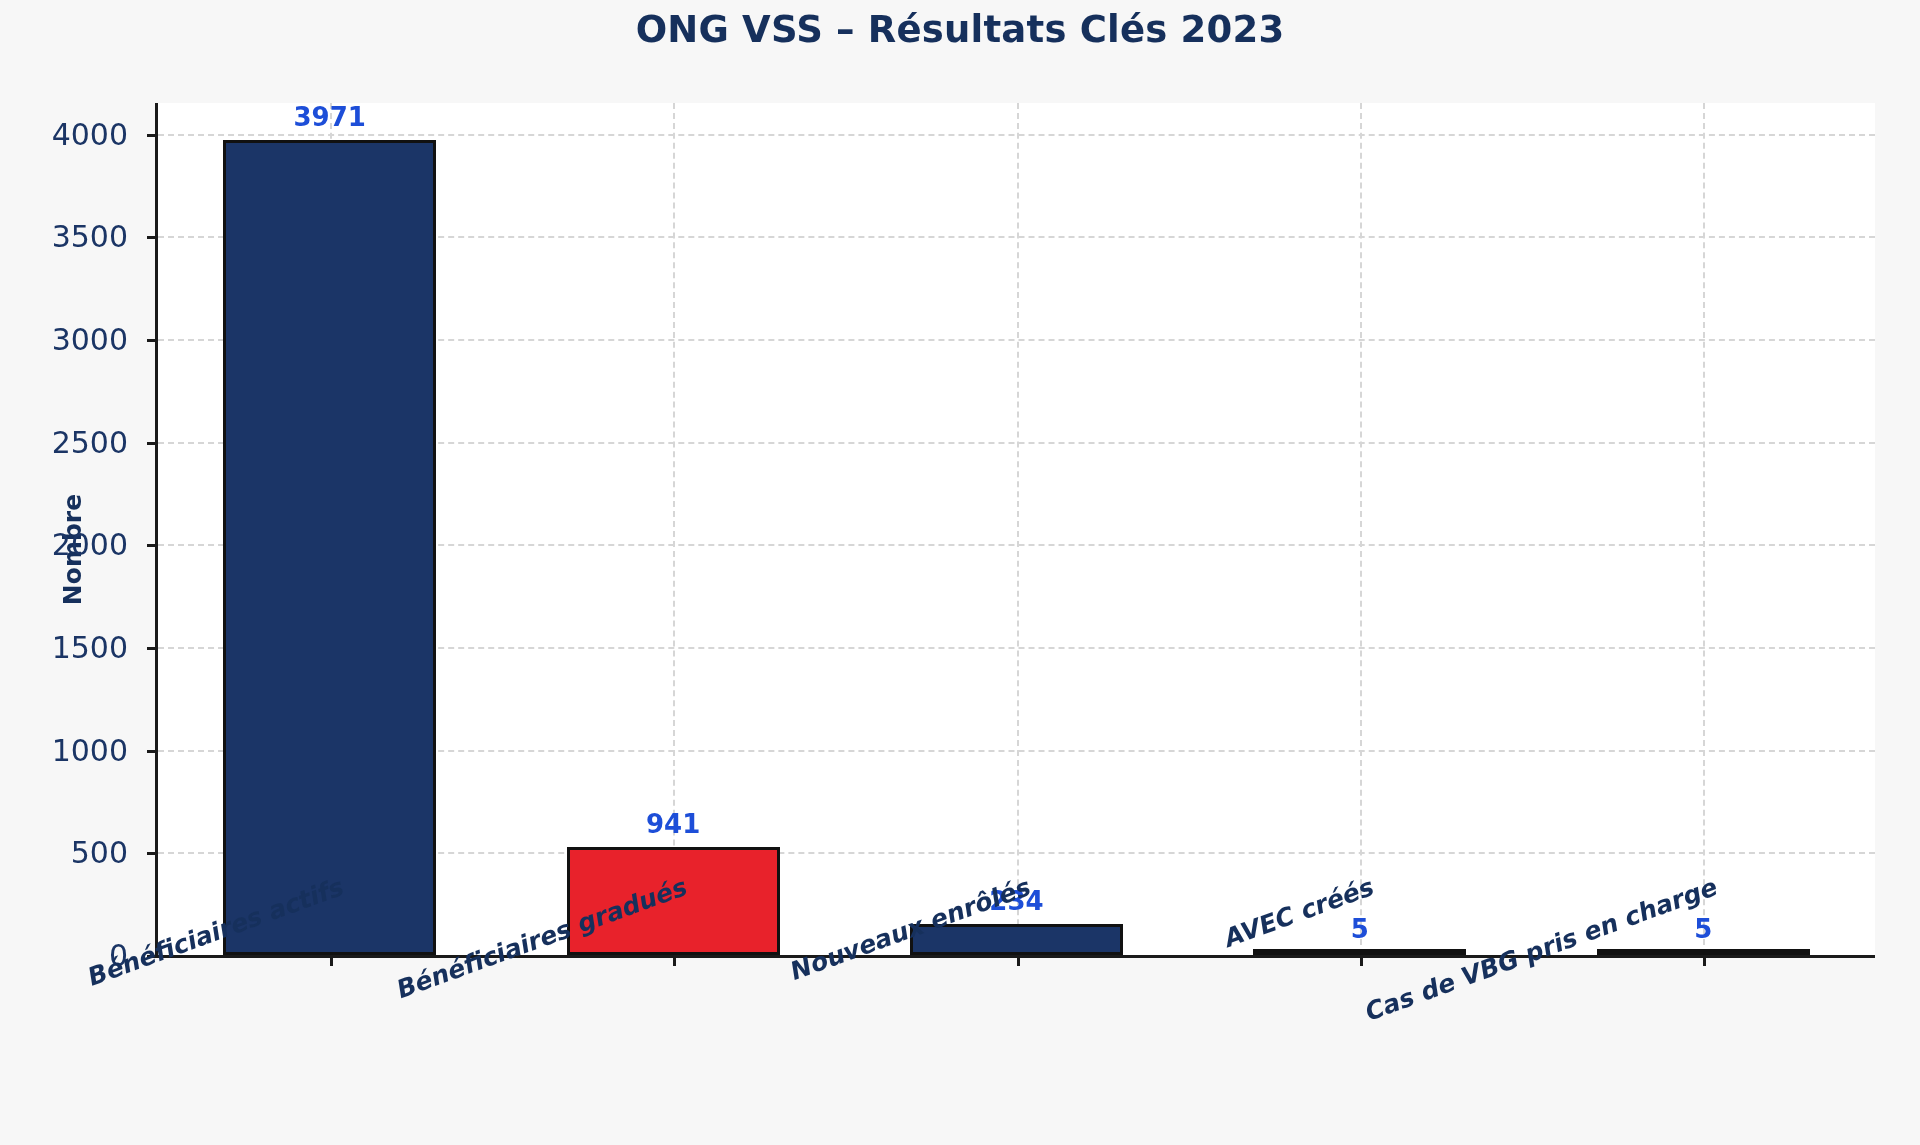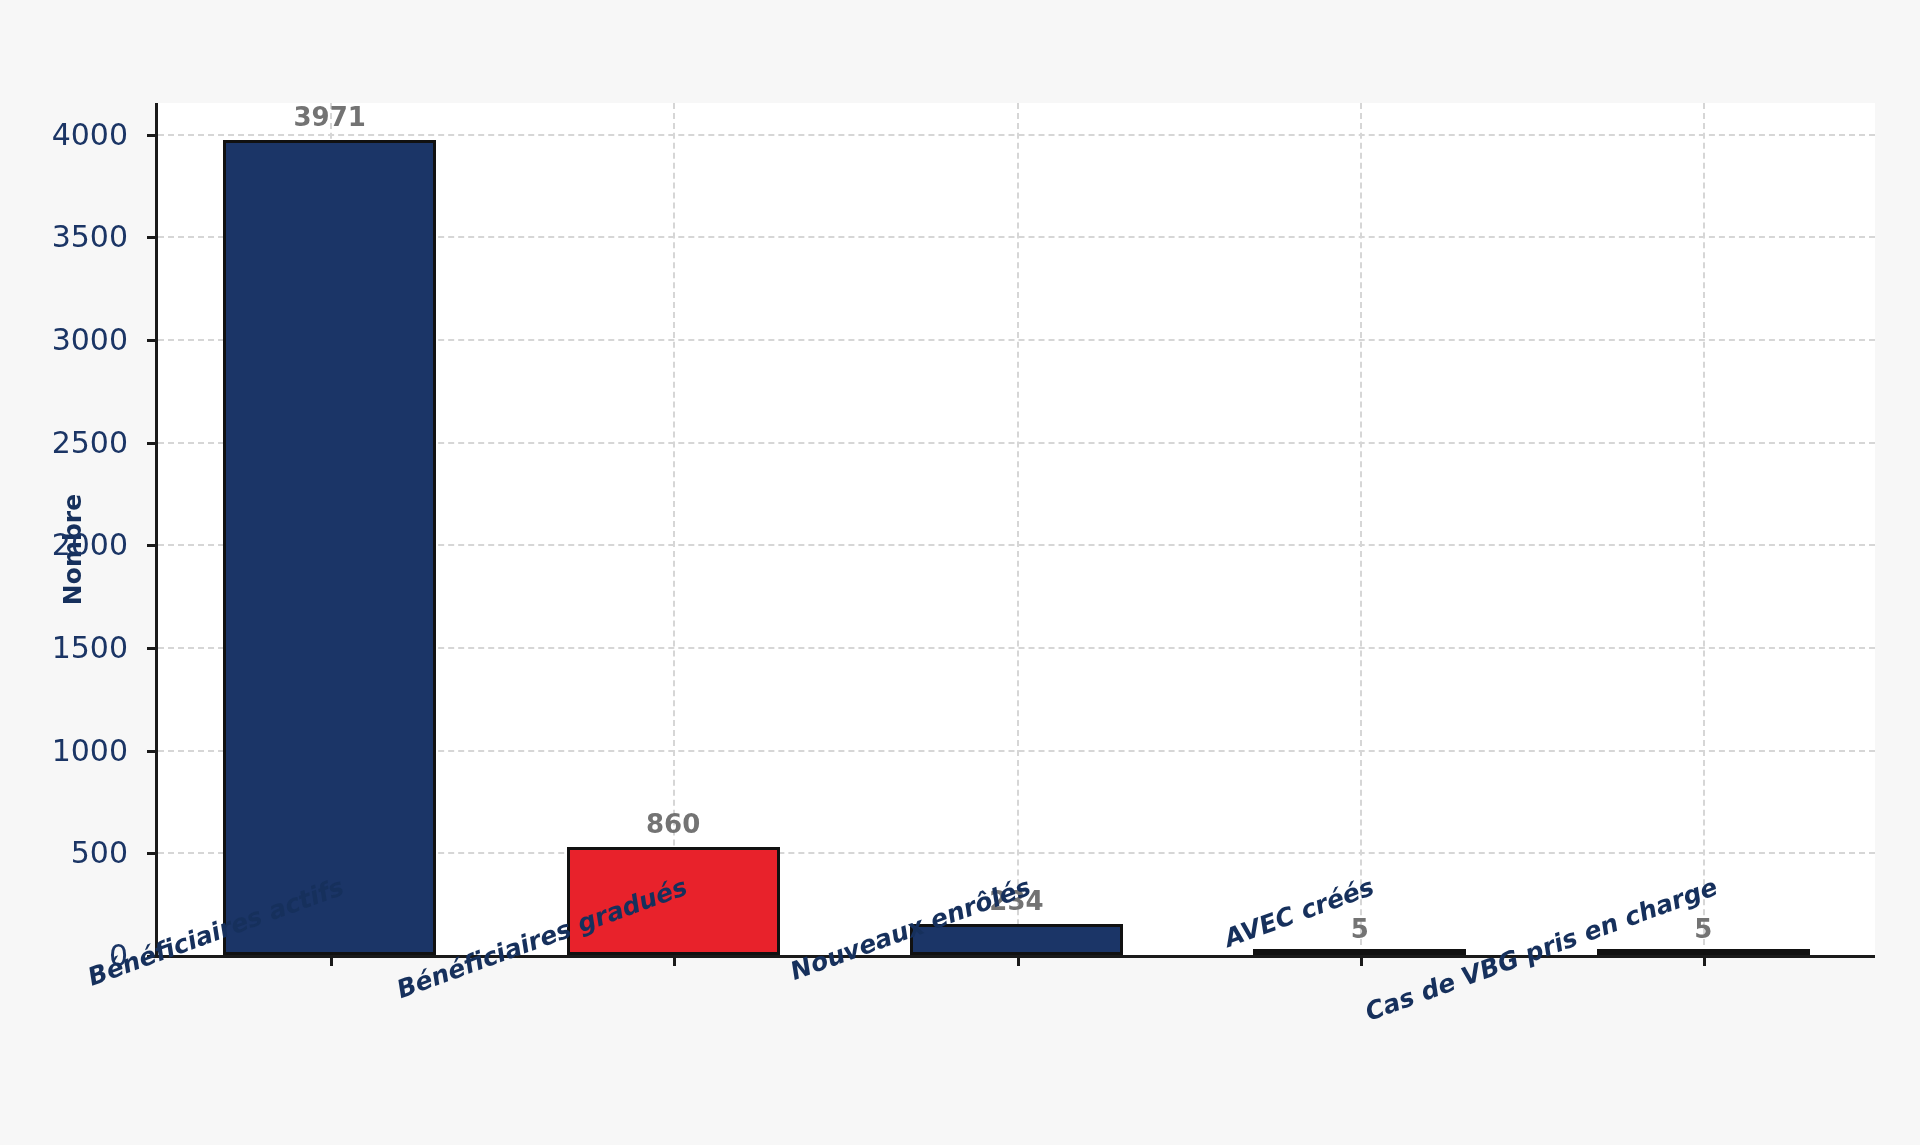--- a/index.html
+++ b/index.html
@@ -109,31 +109,32 @@
   .bar{
     position:absolute;
     bottom:0;
     border:3px solid #111111;
     box-sizing:border-box;
   }
   .bar-value{
     position:absolute;
     font-size:26px;
     font-weight:bold;
-    color:#737373;
+    color:#1d4ed8;
     text-align:left;
     white-space:nowrap;
     transform:translateX(-50%);
   }
 </style>
 </head>
 <body>
 
 <div id="figure">
 
+  <div id="chart-title">ONG VSS – Résultats Clés 2023</div>
 
   <div id="ylabel">Nombre</div>
 
   <div id="plot">
     <div id="plot-inner">
         <div class="ytick-mark" style="top: 852px;"></div>
         <div class="gridline-h" style="top: 749.349px;"></div>
         <div class="ytick-mark" style="top: 749.349px;"></div>
         <div class="gridline-h" style="top: 646.699px;"></div>
         <div class="ytick-mark" style="top: 646.699px;"></div>
@@ -171,21 +172,21 @@
     <div class="ytick-label" style="top: 852.349px; left: -72px; width: 200px;">500</div>
     <div class="ytick-label" style="top: 749.699px; left: -72px; width: 200px;">1000</div>
     <div class="ytick-label" style="top: 647.048px; left: -72px; width: 200px;">1500</div>
     <div class="ytick-label" style="top: 544.398px; left: -72px; width: 200px;">2000</div>
     <div class="ytick-label" style="top: 441.747px; left: -72px; width: 200px;">2500</div>
     <div class="ytick-label" style="top: 339.096px; left: -72px; width: 200px;">3000</div>
     <div class="ytick-label" style="top: 236.446px; left: -72px; width: 200px;">3500</div>
     <div class="ytick-label" style="top: 133.795px; left: -72px; width: 200px;">4000</div>
     <div class="bar-value" style="left: 329.7px; top: 101.749px;">3971</div>
     <div class="xtick-label" style="left: 0px; width: 337.7px;">Bénéficiaires actifs</div>
-    <div class="bar-value" style="left: 673.1px; top: 809.217px;">860</div>
+    <div class="bar-value" style="left: 673.1px; top: 809.217px;">941</div>
     <div class="xtick-label" style="left: 0px; width: 681.1px;">Bénéficiaires gradués</div>
     <div class="bar-value" style="left: 1016.5px; top: 885.794px;">234</div>
     <div class="xtick-label" style="left: 0px; width: 1024.5px;">Nouveaux enrôlés</div>
     <div class="bar-value" style="left: 1359.9px; top: 914px;">5</div>
     <div class="xtick-label" style="left: 0px; width: 1367.9px;">AVEC créés</div>
     <div class="bar-value" style="left: 1703.3px; top: 914px;">5</div>
     <div class="xtick-label" style="left: 0px; width: 1711.3px;">Cas de VBG pris en charge</div>
   </div>
 
 </body></html>

